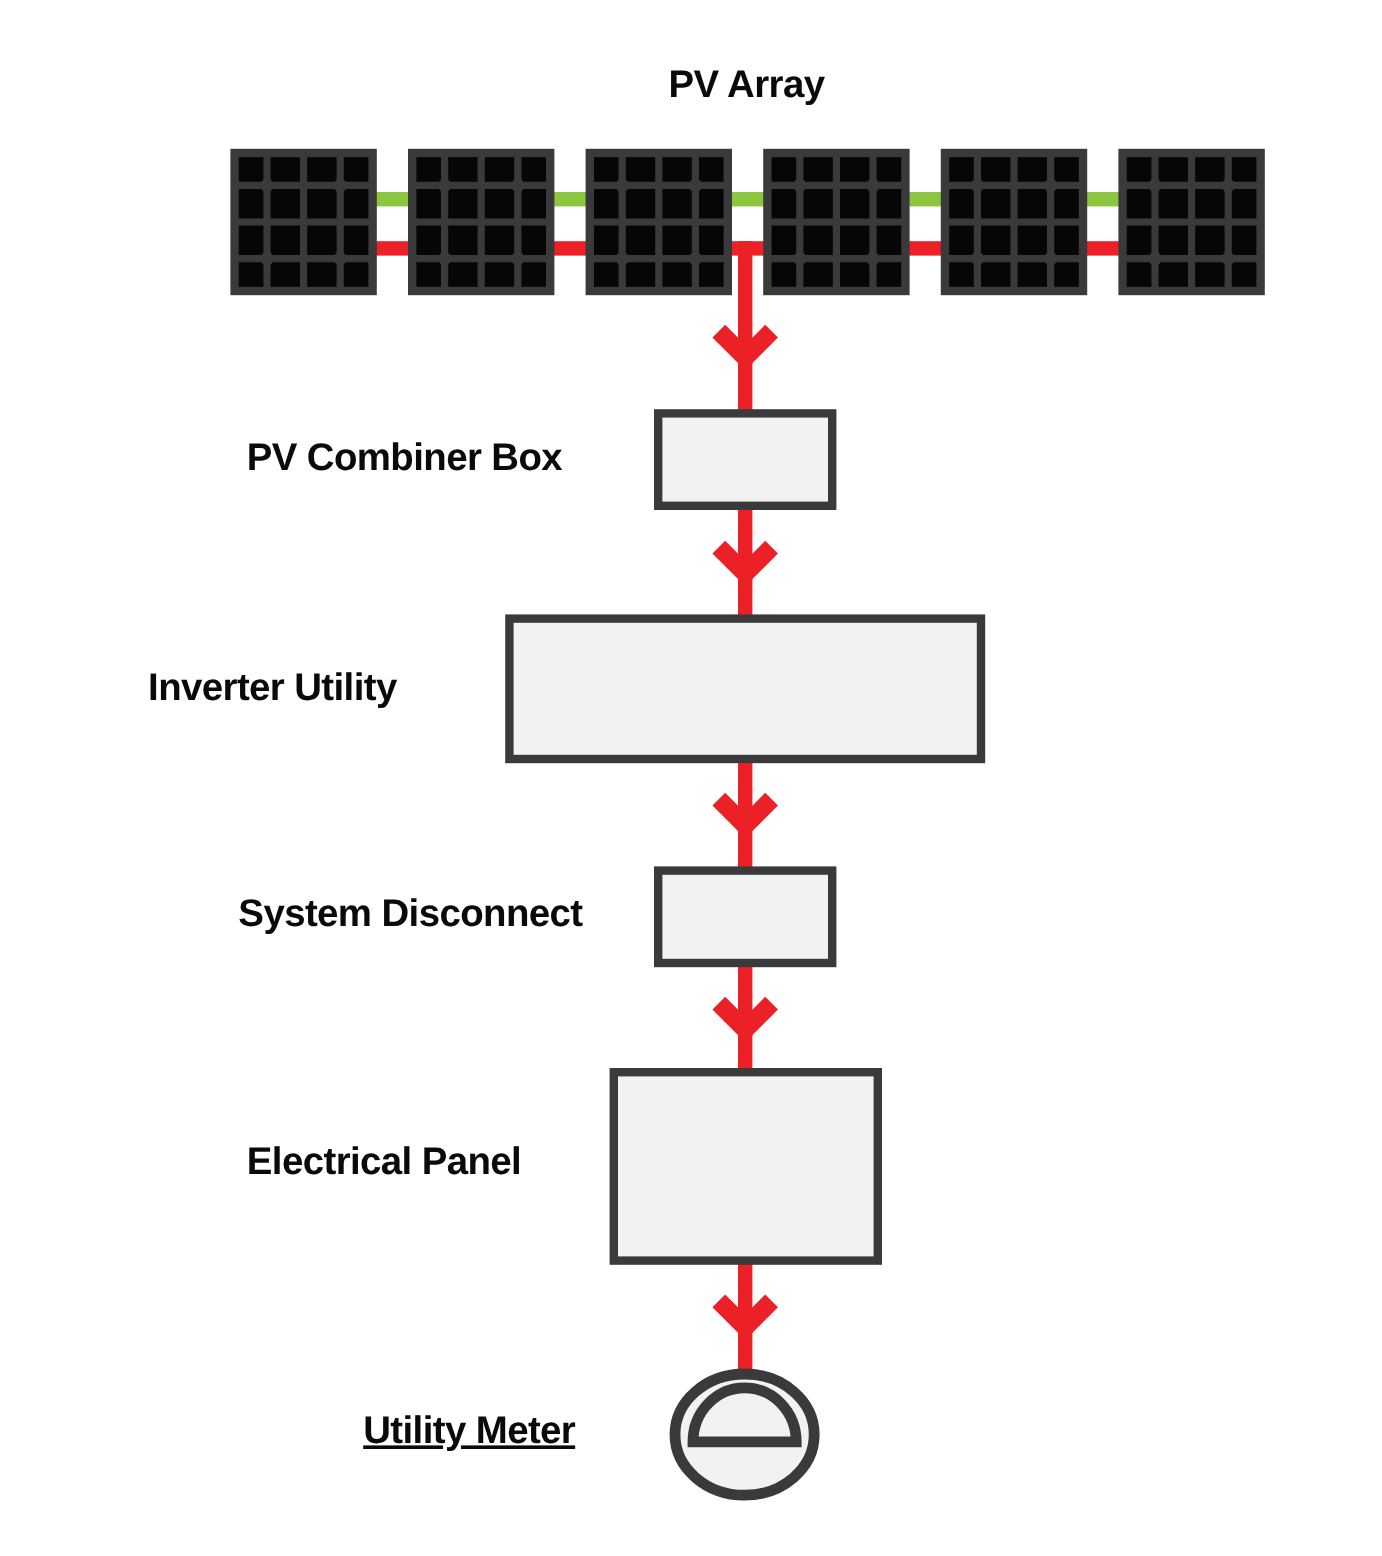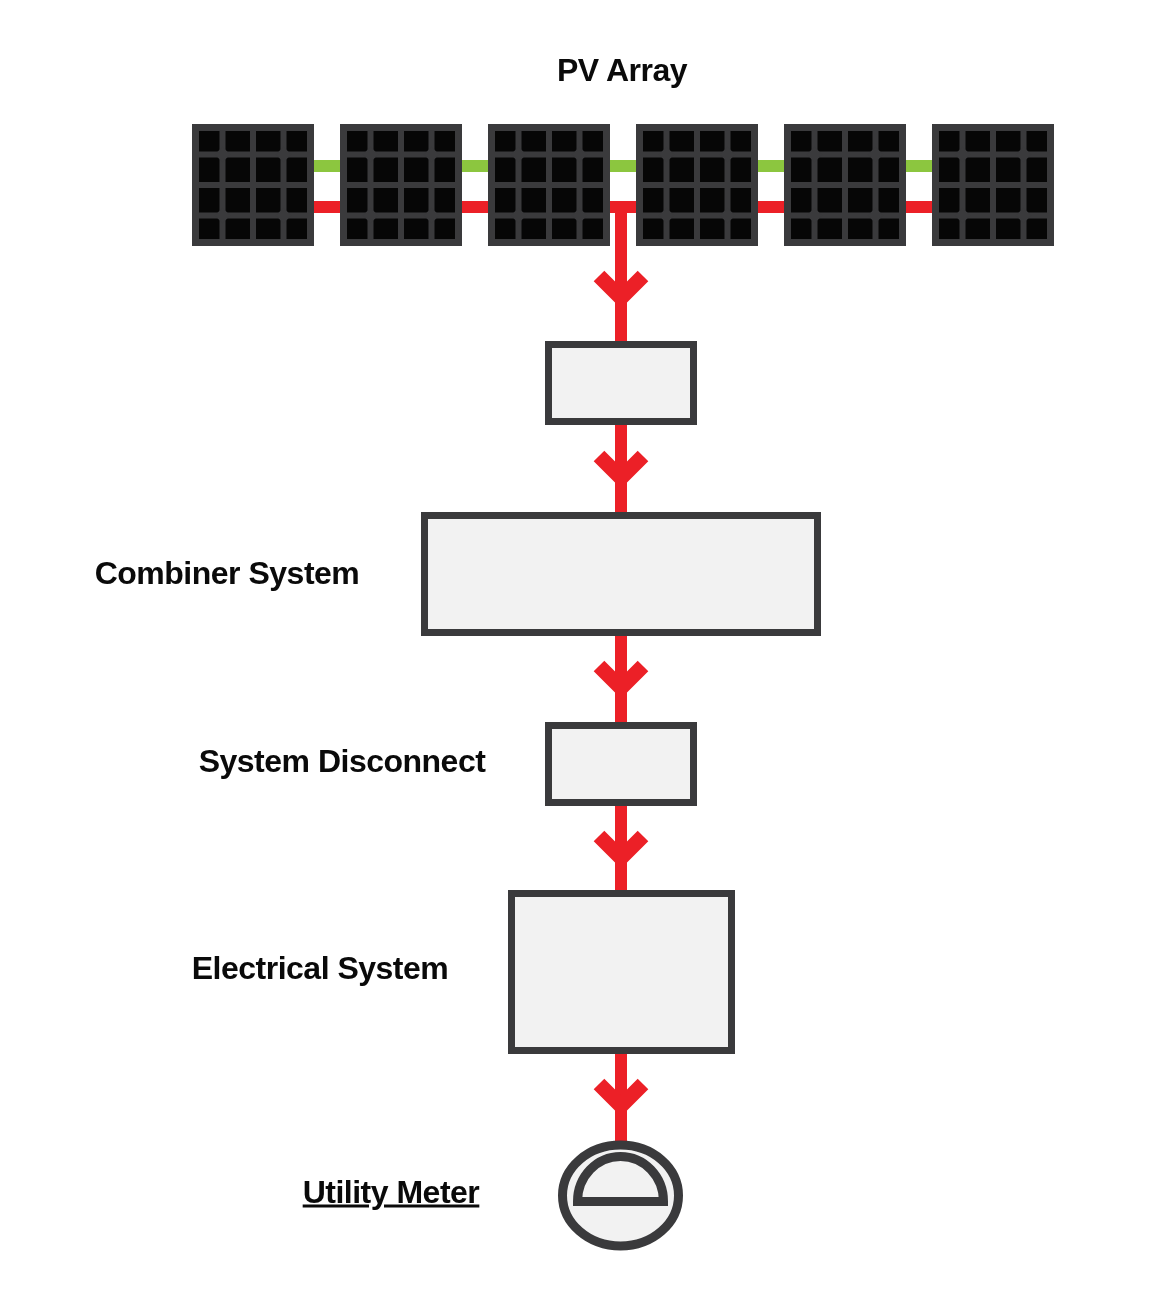--- a/index.html
+++ b/index.html
@@ -127,17 +127,18 @@
     <rect class="box" x="548.5" y="344.5" width="145" height="77"></rect>
     <rect class="box" x="424.5" y="515.5" width="393" height="117"></rect>
     <rect class="box" x="548.5" y="725.5" width="145" height="77"></rect>
     <rect class="box" x="511.5" y="893.5" width="220" height="157"></rect>
 
     <ellipse class="meter" cx="620.5" cy="1195.5" rx="58" ry="50.5"></ellipse>
     <path class="dome" d="M 577.5 1201.5 A 43 45 0 0 1 663.5 1201.5 Z"></path>
   </svg>
 
   <div class="label" style="left:622px;top:70px;">PV Array</div>
-  <div class="label" style="left:227px;top:573px;">Combiner System</div>
+  <div class="label" style="left:337px;top:381px;">PV Combiner Box</div>
+  <div class="label" style="left:227px;top:573px;">Inverter Utility</div>
   <div class="label" style="left:342px;top:761px;">System Disconnect</div>
-  <div class="label" style="left:320px;top:968px;">Electrical System</div>
+  <div class="label" style="left:320px;top:968px;">Electrical Panel</div>
   <div class="label" style="left:391px;top:1192px;text-decoration:underline;">Utility Meter</div>
 </div>
 
 </body></html>

